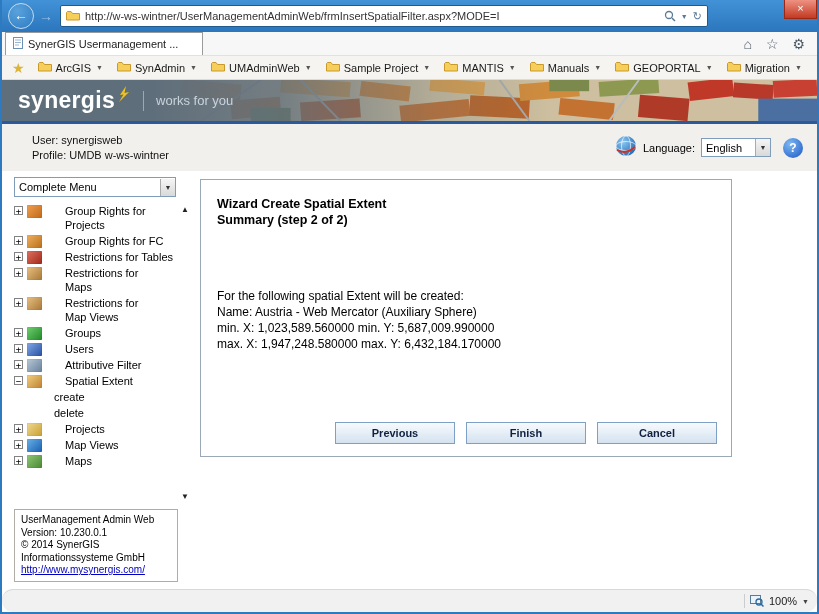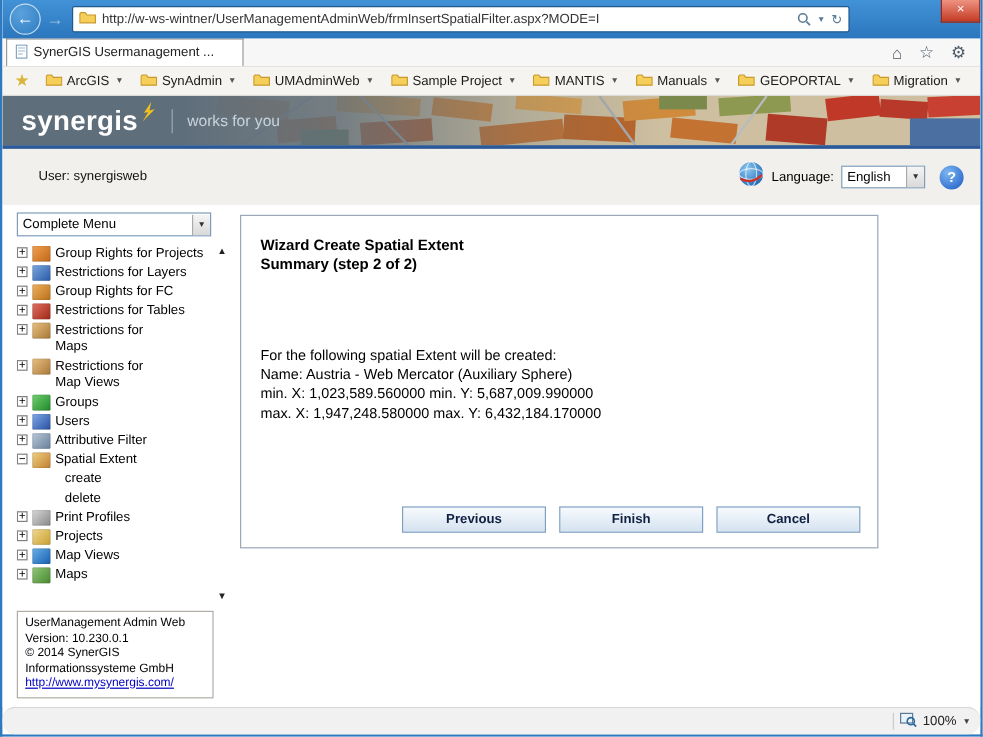--- a/index.html
+++ b/index.html
@@ -78,21 +78,21 @@
 
   .tree { width: 176px; height: 300px; margin-top: 6px; position: relative; font-size: 11px;
           overflow: hidden; padding-right: 14px; }
   .trow { display: flex; align-items: flex-start; gap: 4px; padding: 1px 0; cursor: pointer; }
   .texp { width: 9px; height: 9px; border: 1px solid #818181; background: #fff; flex: none; margin-top: 2px;
           position: relative; font-family: "DejaVu Sans Mono", monospace; cursor: pointer; }
   .texp::before { content: "+"; position: absolute; top: 50%; left: 50%; transform: translate(-50%, -54%); font-size: 9px; }
   .texp.minus::before { content: "\2212"; }
   .ticon { width: 15px; height: 13px; flex: none; margin-top: 1px; border-radius: 1px;
            box-shadow: inset 0 0 1px rgba(0,0,0,.45); }
-  .tlabel { line-height: 14px; }
+  .tlabel { line-height: 14px; margin-left: 19px; }
   .tlabel.wrap { max-width: 96px; }
   .tchild { padding: 1px 0 1px 40px; line-height: 14px; cursor: pointer; }
   .scroll-up { position: absolute; right: 1px; top: 2px; font-size: 8px; color: #222; cursor: pointer; }
   .scroll-dn { position: absolute; right: 1px; bottom: 2px; font-size: 8px; color: #222; cursor: pointer; }
 
   .ic-grp      { background: linear-gradient(135deg, #f0a050, #c06818); }
   .ic-layers   { background: linear-gradient(135deg, #7aa8e0, #2a5aa8); }
   .ic-fc       { background: linear-gradient(135deg, #f0b060, #b87018); }
   .ic-tables   { background: linear-gradient(135deg, #e07060, #a02818); }
   .ic-map      { background: linear-gradient(135deg, #e8c080, #a87838); }
@@ -269,20 +269,22 @@
       </span>
       <span class="logo-div"></span>
       <span class="tagline">works for you</span>
     </div>
   </div>
 
   <div class="header">
     <div class="userinfo">
       <div><span>User:</span>
            <span>synergisweb</span></div>
+      <div><span>Profile:</span>
+           <span>UMDB w-ws-wintner</span></div>
     </div>
     <div class="lang">
       <span>
         <svg width="22" height="22" viewBox="0 0 22 22">
           <defs>
               <radialGradient id="gb" cx="35%" cy="30%" r="80%">
                 <stop offset="0" stop-color="#8cc8f0"></stop>
                 <stop offset="1" stop-color="#1a64b4"></stop>
               </radialGradient>
             </defs>
@@ -310,25 +312,20 @@
       </div>
 
       <div class="tree">
         <div class="trow">
           <span class="texp"></span>
           <span class="ticon ic-grp"></span>
           <span class="tlabel">Group Rights for Projects</span>
         </div>
         <div class="trow">
           <span class="texp"></span>
-          <span class="ticon ic-layers"></span>
-          <span class="tlabel">Restrictions for Layers</span>
-        </div>
-        <div class="trow">
-          <span class="texp"></span>
           <span class="ticon ic-fc"></span>
           <span class="tlabel">Group Rights for FC</span>
         </div>
         <div class="trow">
           <span class="texp"></span>
           <span class="ticon ic-tables"></span>
           <span class="tlabel">Restrictions for Tables</span>
         </div>
         <div class="trow">
           <span class="texp"></span>
@@ -355,25 +352,20 @@
           <span class="ticon ic-filter"></span>
           <span class="tlabel">Attributive Filter</span>
         </div>
         <div class="trow">
           <span class="texp minus"></span>
           <span class="ticon ic-spatial"></span>
           <span class="tlabel">Spatial Extent</span>
         </div>
         <div class="tchild">create</div>
         <div class="tchild">delete</div>
-        <div class="trow">
-          <span class="texp"></span>
-          <span class="ticon ic-print"></span>
-          <span class="tlabel">Print Profiles</span>
-        </div>
         <div class="trow">
           <span class="texp"></span>
           <span class="ticon ic-proj"></span>
           <span class="tlabel">Projects</span>
         </div>
         <div class="trow">
           <span class="texp"></span>
           <span class="ticon ic-mapviews"></span>
           <span class="tlabel">Map Views</span>
         </div>

